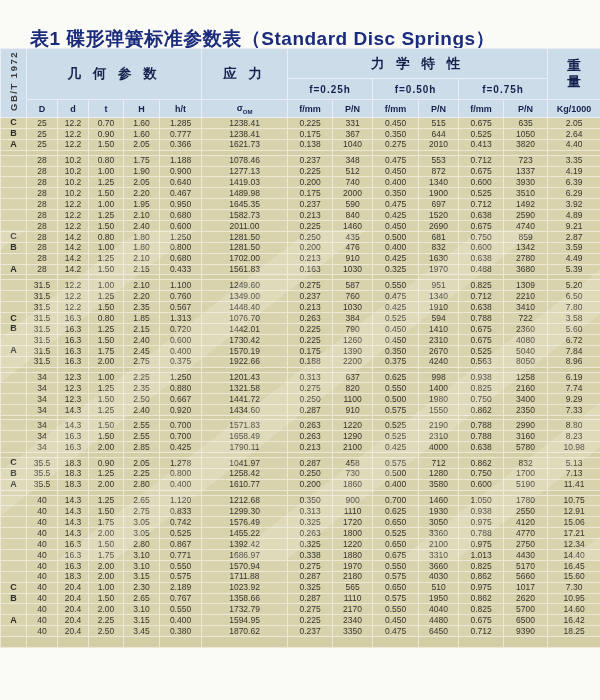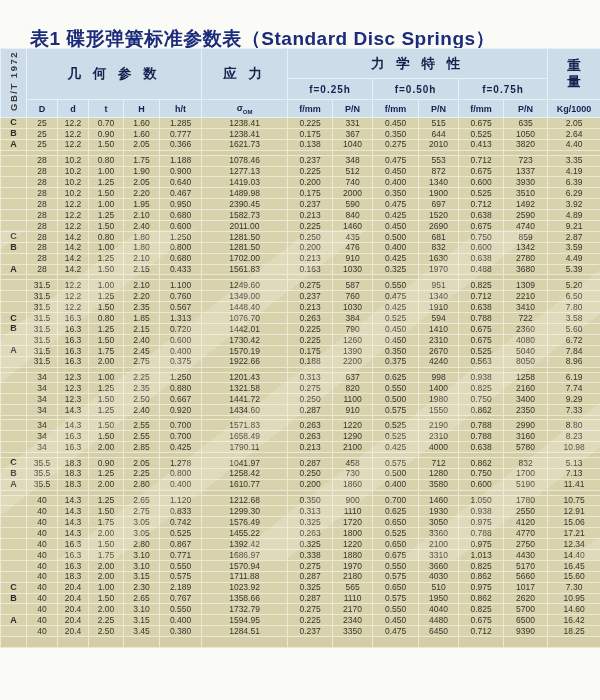--- a/index.html
+++ b/index.html
@@ -223,21 +223,21 @@
           <td>3510</td>
           <td>6.29</td>
         </tr>
         <tr>
           <td class="type"></td>
           <td>28</td>
           <td>12.2</td>
           <td>1.00</td>
           <td>1.95</td>
           <td>0.950</td>
-          <td>2390.45</td>
+          <td>1645.35</td>
           <td>0.237</td>
           <td>590</td>
           <td>0.475</td>
           <td>697</td>
           <td>0.712</td>
           <td>1492</td>
           <td>3.92</td>
         </tr>
         <tr>
           <td class="type"></td>
@@ -895,21 +895,21 @@
           <td>6500</td>
           <td>16.42</td>
         </tr>
         <tr>
           <td class="type"></td>
           <td>40</td>
           <td>20.4</td>
           <td>2.50</td>
           <td>3.45</td>
           <td>0.380</td>
-          <td>1284.51</td>
+          <td>1870.62</td>
           <td>0.237</td>
           <td>3350</td>
           <td>0.475</td>
           <td>6450</td>
           <td>0.712</td>
           <td>9390</td>
           <td>18.25</td>
         </tr>
         <tr class="sep bottom">
           <td></td>

